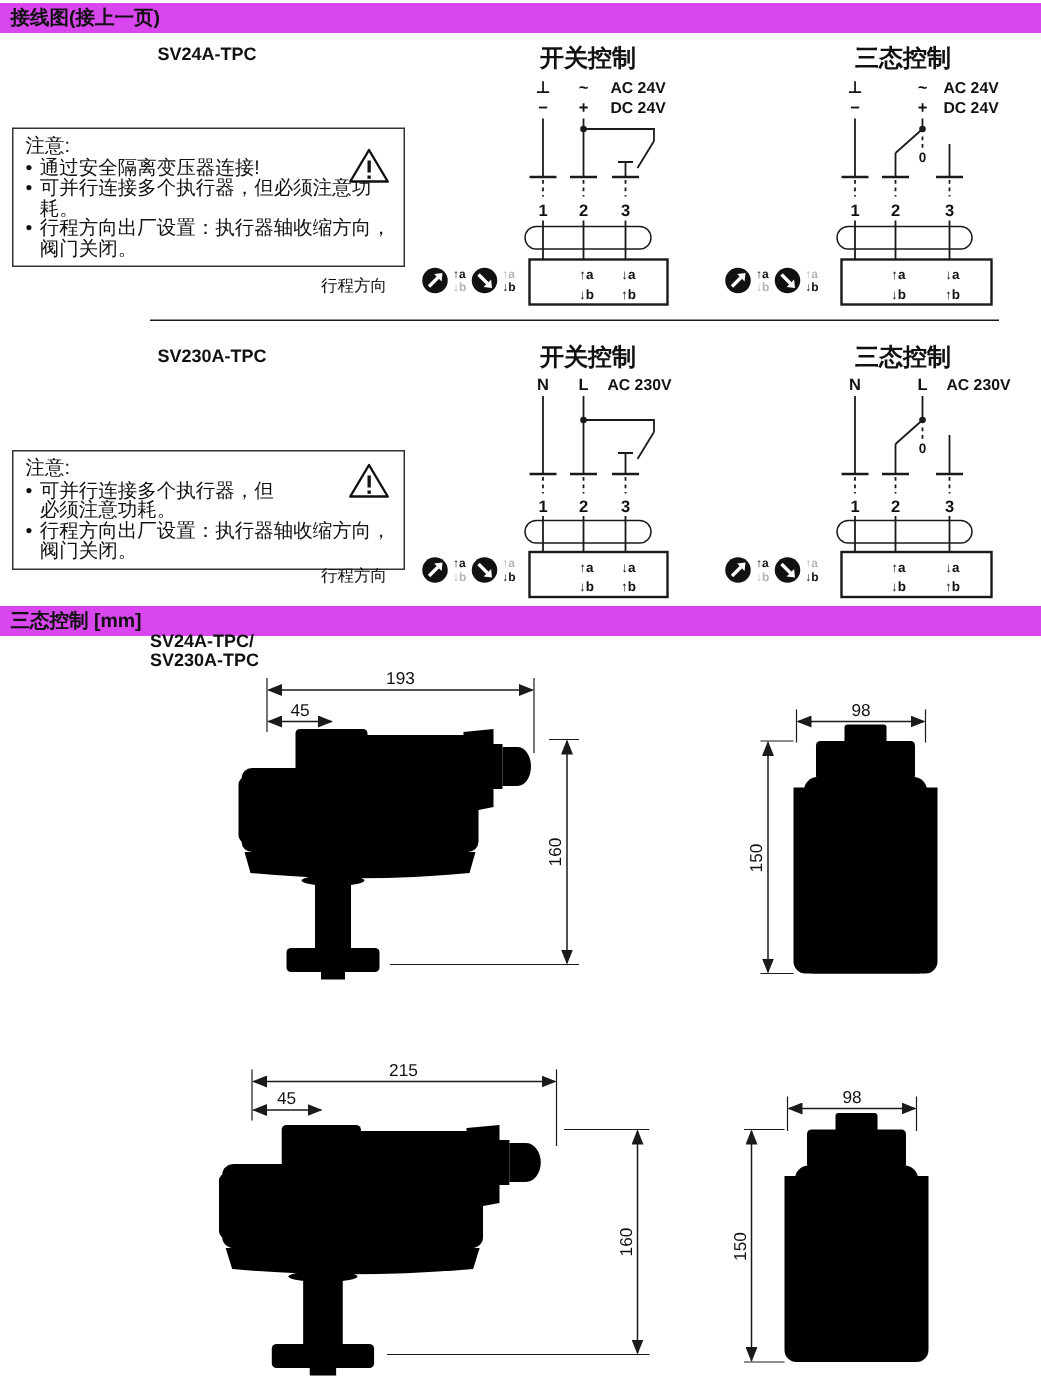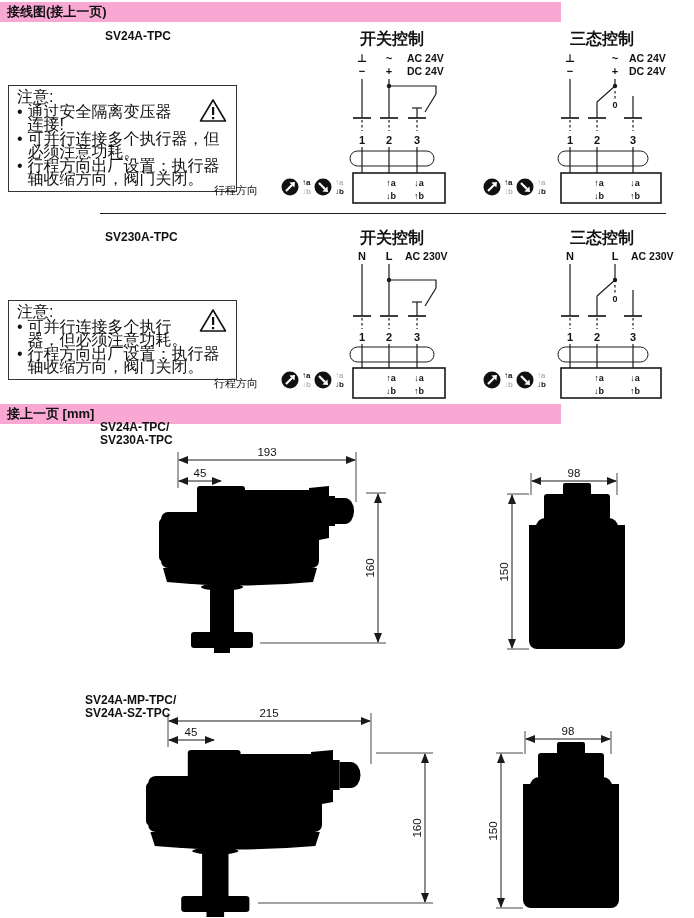--- a/index.html
+++ b/index.html
@@ -1,23 +1,23 @@
 <!DOCTYPE html>
 <html><head>
 <meta charset="utf-8">
 <style>
   html,body{margin:0;padding:0;background:#fff;}
   .page{position:relative;width:694px;height:918px;background:#fff;overflow:hidden;
         font-family:"Liberation Sans","DejaVu Sans",sans-serif;color:#111;}
-  .secbar{position:absolute;left:0;width:561px;height:20px;background:#f9a8d4;
+  .secbar{position:absolute;left:0;width:694px;height:20px;background:#d946ef;
           font-weight:bold;font-size:13px;line-height:20px;padding-left:7px;box-sizing:border-box;}
   .h-model{position:absolute;font-weight:bold;font-size:12px;text-align:left;}
   .h-col{position:absolute;font-weight:bold;font-size:16px;text-align:center;}
-  .notebox{position:absolute;left:8px;width:229px;border:1.2px solid #333;background:#fff;
-           box-sizing:border-box;padding:4px 8px 5px 8px;font-size:16px;line-height:13.5px;}
+  .notebox{position:absolute;left:8px;width:262px;border:1.2px solid #333;background:#fff;
+           box-sizing:border-box;padding:4px 8px 5px 8px;font-size:13px;line-height:13.5px;}
   .notebox .nt{margin:0 0 1px 0;}
   .nitem{display:flex;gap:5px;}
   .nitem .bl{flex:0 0 auto;}
   .warn{position:absolute;right:9px;}
   .travel-label{position:absolute;font-size:11px;}
   .dialgroup{position:absolute;display:flex;align-items:center;gap:3px;}
   .dstack{display:flex;flex-direction:column;font-size:8px;font-weight:bold;line-height:9px;}
   .on{color:#111}.off{color:#b5b5b5}
   .divider{position:absolute;left:100px;width:566px;border-top:1.5px solid #1a1a1a;}
   svg.wd,svg.dim{position:absolute;}
@@ -311,21 +311,21 @@
       <circle cx="9" cy="9" r="8.5" fill="#111"></circle>
       <line x1="5" y1="5" x2="11" y2="11" stroke="#fff" stroke-width="2.2"></line>
       <polygon points="14,14 8.4,13.4 13.4,8.4" fill="#fff"></polygon>
       </svg>
     <div class="dstack">
         <span class="off">↑a</span>
         <span class="on">↓b</span>
       </div>
   </div>
 
-  <div class="secbar" style="top:404px">接上一页 [mm]</div>
+  <div class="secbar" style="top:404px">三态控制 [mm]</div>
 
   <svg width="0" height="0" style="position:absolute">
     <defs>
       <g id="sideArt">
         <rect class="art" x="2" y="26" width="158" height="56" rx="7"></rect>
         <rect class="art" x="0" y="32" width="38" height="44" rx="5"></rect>
         <rect class="art" x="38" y="0" width="48" height="30" rx="3"></rect>
         <rect class="art" x="84" y="4" width="68" height="34" rx="2"></rect>
         <rect class="art" x="92" y="8" width="3" height="12"></rect>
           <rect class="art" x="99" y="8" width="3" height="12"></rect>
@@ -416,24 +416,20 @@
     <line class="xl" x1="36" y1="18" x2="36" y2="40"></line>
     <line class="xl" x1="122" y1="18" x2="122" y2="40"></line>
     <line class="dl" x1="37" y1="26" x2="121" y2="26" marker-start="url(#arr-f1)" marker-end="url(#arr-f1)"></line>
     <text x="79" y="22">98</text>
     <line class="xl" x1="12" y1="39" x2="34" y2="39"></line>
     <line class="xl" x1="12" y1="194" x2="34" y2="194"></line>
     <line class="dl" x1="17" y1="40" x2="17" y2="193" marker-start="url(#arr-f1)" marker-end="url(#arr-f1)"></line>
     <text transform="rotate(-90 13 117)" x="13" y="117">150</text>
   </svg>
 
-  <div class="h-model" style="left:85px;top:694px;width:135px;line-height:13px">
-    <div>SV24A-MP-TPC/</div>
-    <div>SV24A-SZ-TPC</div>
-  </div>
 
   <svg class="dim" style="left:128px;top:692px" width="310" height="226" viewBox="0 0 310 226">
     <defs>
         <marker id="arr-s2" markerWidth="10" markerHeight="8" refX="9" refY="4" orient="auto-start-reverse">
       <path d="M0,0 L10,4 L0,8 z" fill="#1a1a1a"></path>
         </marker>
       </defs>
     <use href="#sideArt" transform="translate(18,58) scale(1.1,1)"></use>
     <line class="xl" x1="40" y1="21" x2="40" y2="55"></line>
     <line class="xl" x1="243" y1="21" x2="243" y2="72"></line>

